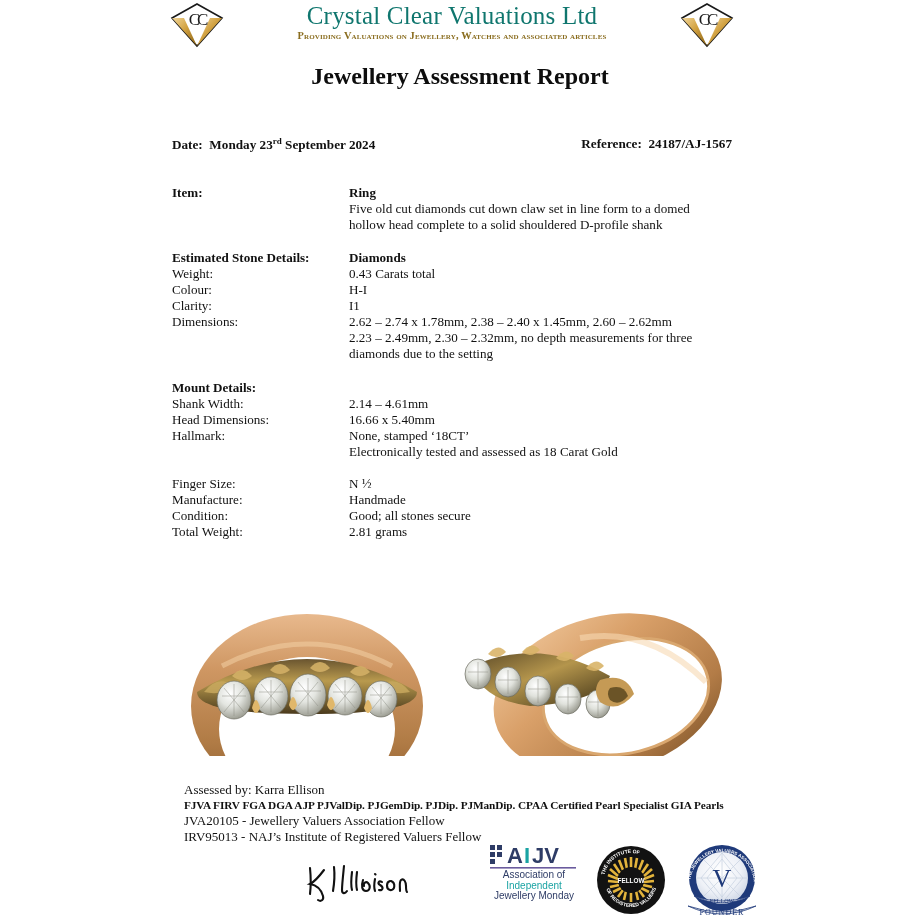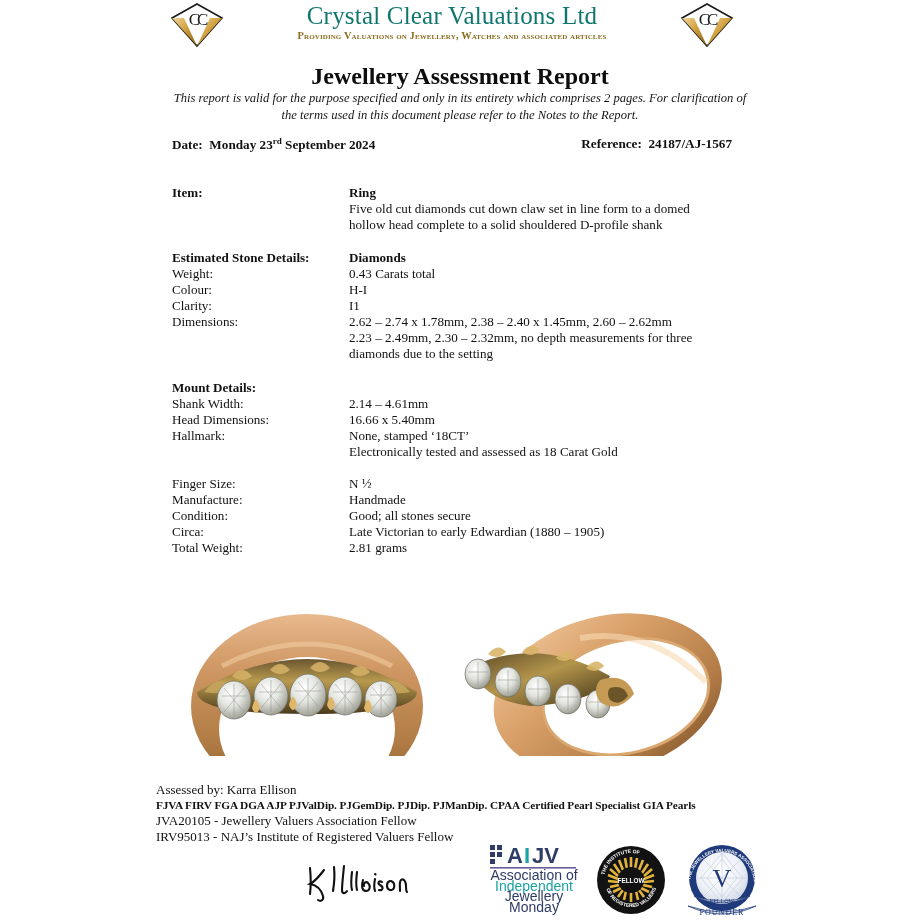--- a/index.html
+++ b/index.html
@@ -155,21 +155,21 @@
     width: 275px;
     height: 160px;
     overflow: hidden;
   }
   .photo.a { left: 0; }
   .photo.b { left: 290px; }
 
   
   .assessor {
     position: absolute;
-    left: 156px;
+    left: 184px;
     top: 782px;
     width: 600px;
   }
   .assessor .line {
     font-size: 13px;
     line-height: 16.2px;
     white-space: nowrap;
   }
   .assessor .creds {
     font-size: 11.3px;
@@ -199,21 +199,21 @@
   .badge-aijv  { left: 0;   width: 92px; height: 72px; }
   .badge-naj   { left: 106px; width: 74px; height: 76px; }
   .badge-jva   { left: 192px; width: 84px; height: 78px; }
   .aijv-text {
     position: absolute;
     left: 0;
     top: 30px;
     width: 92px;
     text-align: center;
     font-family: "Liberation Sans", sans-serif;
-    font-size: 14px;
+    font-size: 10px;
     line-height: 10.6px;
     color: #2e3c66;
   }
   .aijv-text .teal { color: #1aa3a3; }
 </style>
 </head>
 <body>
 
 <div class="page">
 
@@ -251,21 +251,20 @@
         </defs>
         <polygon points="31,3 56,17 31,45 6,17" fill="none" stroke="#1a1a1a" stroke-width="1.6"></polygon>
         <polygon points="6,17 18,17 31,45" fill="url(#goldR)"></polygon>
         <polygon points="56,17 44,17 31,45" fill="url(#goldR)"></polygon>
         <text x="31" y="24" text-anchor="middle" font-family="Liberation Serif, serif" font-size="17" fill="#1a1a1a" letter-spacing="-3">CC</text>
       </svg>
     </div>
   </div>
 
   <div class="doc-title">Jewellery Assessment Report</div>
-  <div class="doc-sub">This report is valid for the purpose specified and only in its entirety which comprises 2 pages.  For clarification of the terms used in this document please refer to the Notes to the Report.</div>
 
   <div class="meta-row">
     <div class="meta-date">
       <span>Date:</span>
       &nbsp;<span>Monday 23</span><span class="ord">rd</span><span> September 2024</span>
     </div>
     <div class="meta-ref">
       <span>Reference:</span>
       &nbsp;<span>24187/AJ-1567</span>
     </div>
@@ -346,24 +345,20 @@
       <span class="lbl">Finger Size:</span>
       <span class="val">N ½</span>
     </div>
     <div class="row">
       <span class="lbl">Manufacture:</span>
       <span class="val">Handmade</span>
     </div>
     <div class="row">
       <span class="lbl">Condition:</span>
       <span class="val">Good; all stones secure</span>
-    </div>
-    <div class="row">
-      <span class="lbl">Circa:</span>
-      <span class="val">Late Victorian to early Edwardian (1880 – 1905)</span>
     </div>
     <div class="row">
       <span class="lbl">Total Weight:</span>
       <span class="val">2.81 grams</span>
     </div>
   </div>
 
   <div class="photos">
 
     <div class="photo a">

